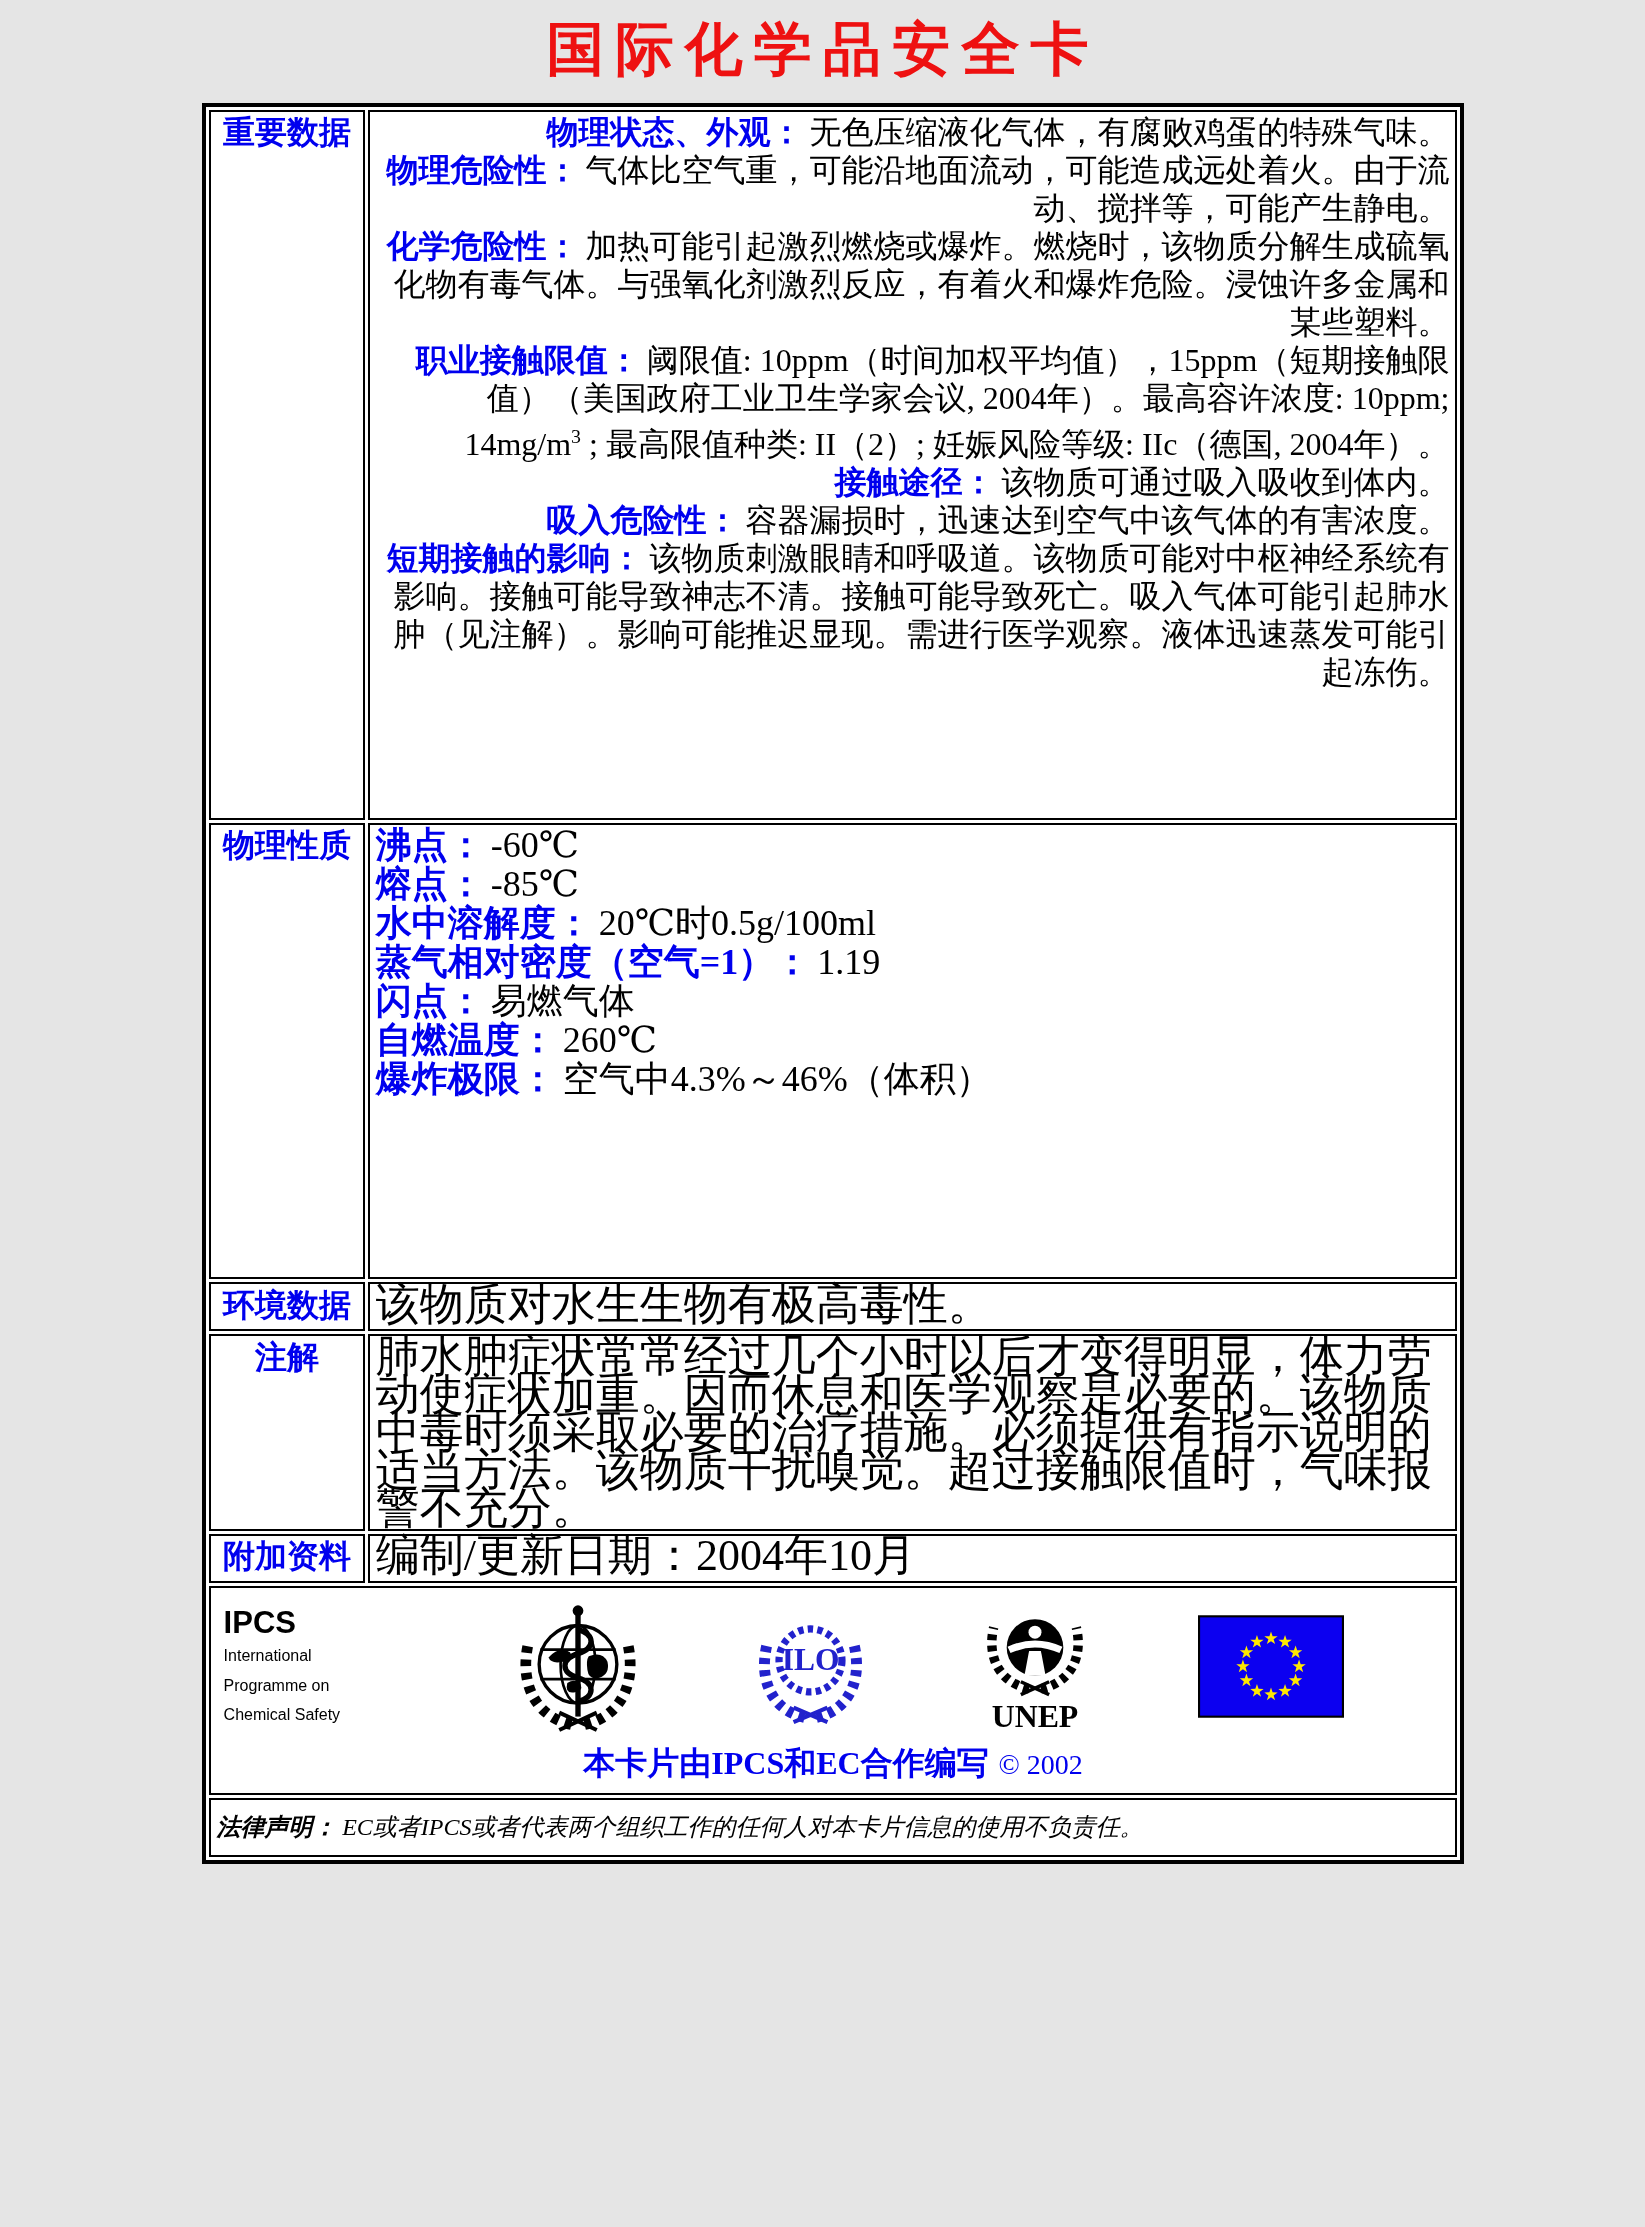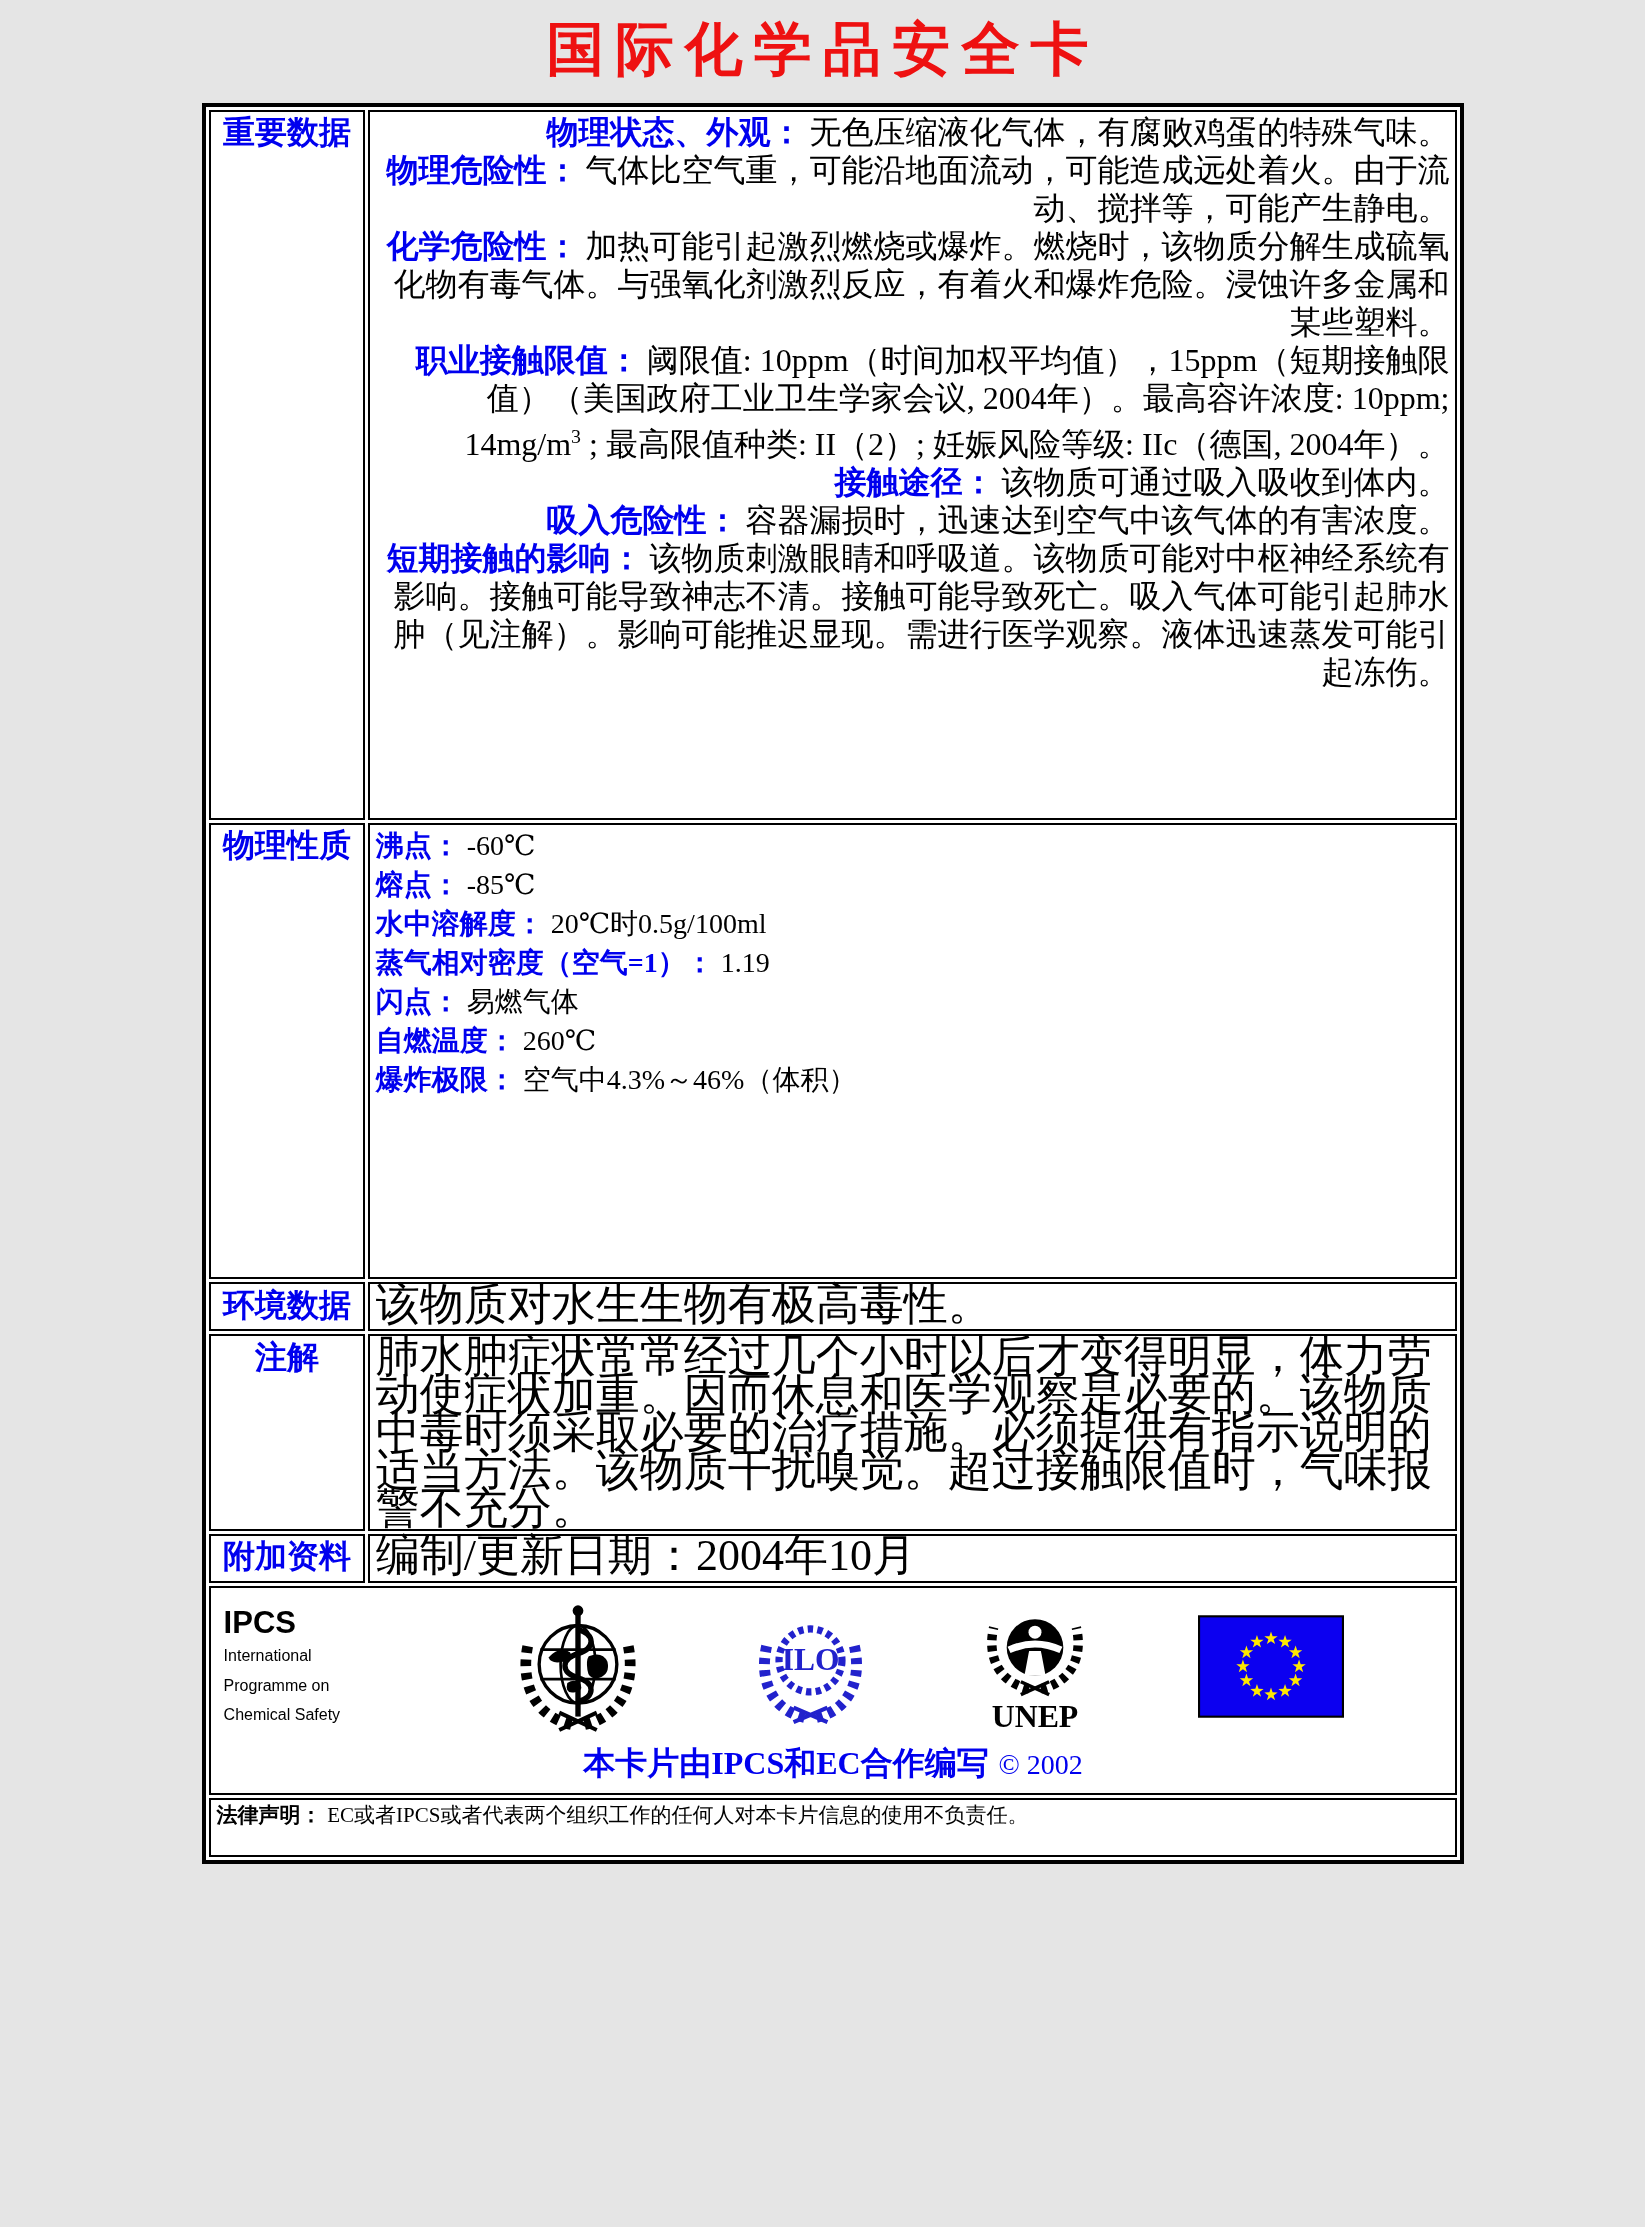--- a/index.html
+++ b/index.html
@@ -68,21 +68,21 @@
     color: #0000ee;
     font-weight: bold;
     margin-right: 7px;
   }
   .body-text {
     font-size: 32px;
     line-height: 38px;
     text-align: right;
   }
   .entry { margin: 0; }
-  .prop-line { font-size: 28px; line-height: 39px; }
+  .prop-line { font-size: 36px; line-height: 39px; }
   sup { font-size: 0.62em; }
   .env-text, .notes-text, .addl-text {
     font-size: 44px;
     line-height: 38px;
   }
   
   .logo-row {
     display: flex;
     align-items: center;
     justify-content: space-between;
@@ -102,22 +102,24 @@
     font-size: 32px;
   }
   .caption-suffix {
     color: #0000ee;
     font-size: 28px;
     margin-left: 9.8px;
     text-align: right;
   }
   .legal-inner {
     display: flex;
+    align-items: center;
     min-height: 51px;
-    font-size: 21px;
+    font-size: 24px;
+    font-style: italic;
   }
   .legal-label { font-weight: bold; margin-right: 5.6px; white-space: nowrap; }
 </style>
 </head>
 <body>
 
 <div class="page">
 
   <div class="doc-title">国际化学品安全卡</div>
 

